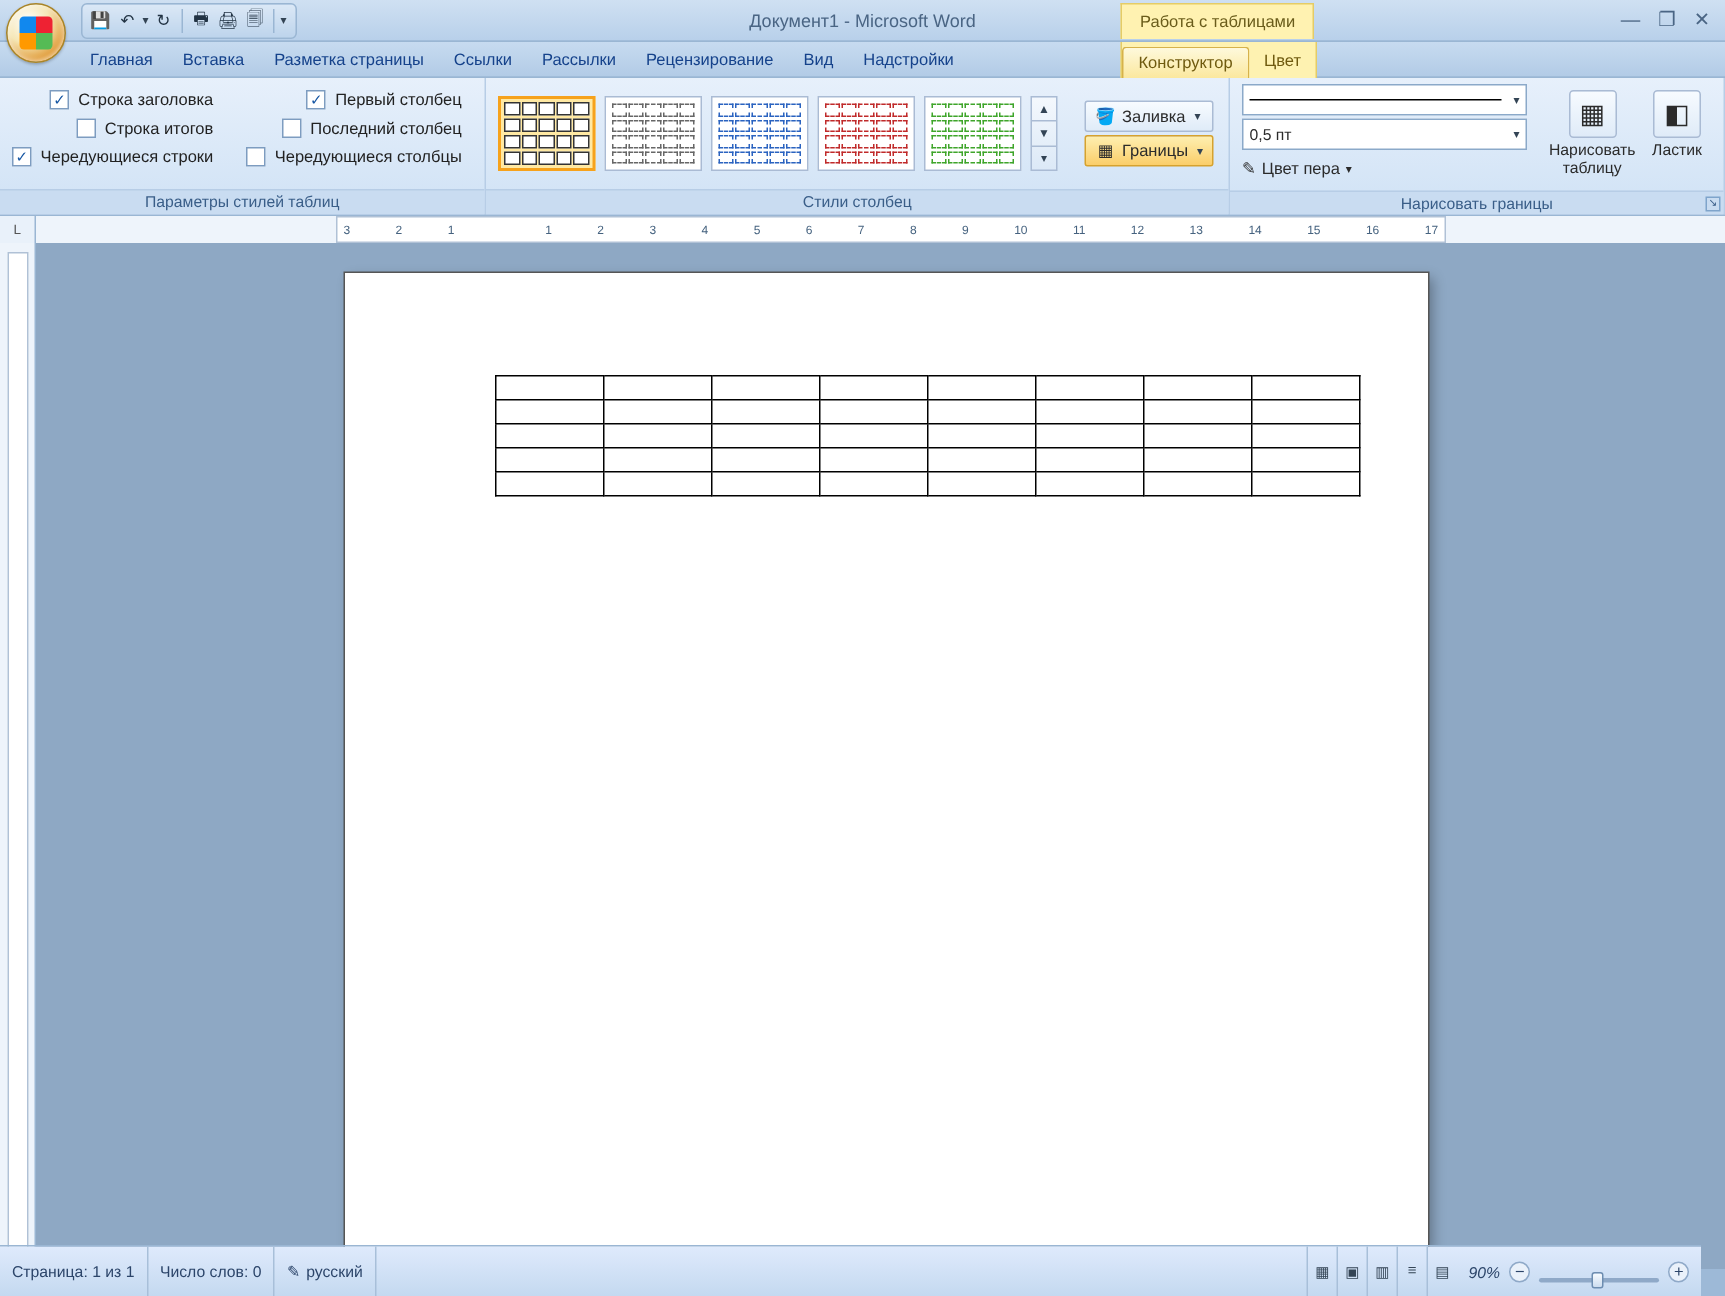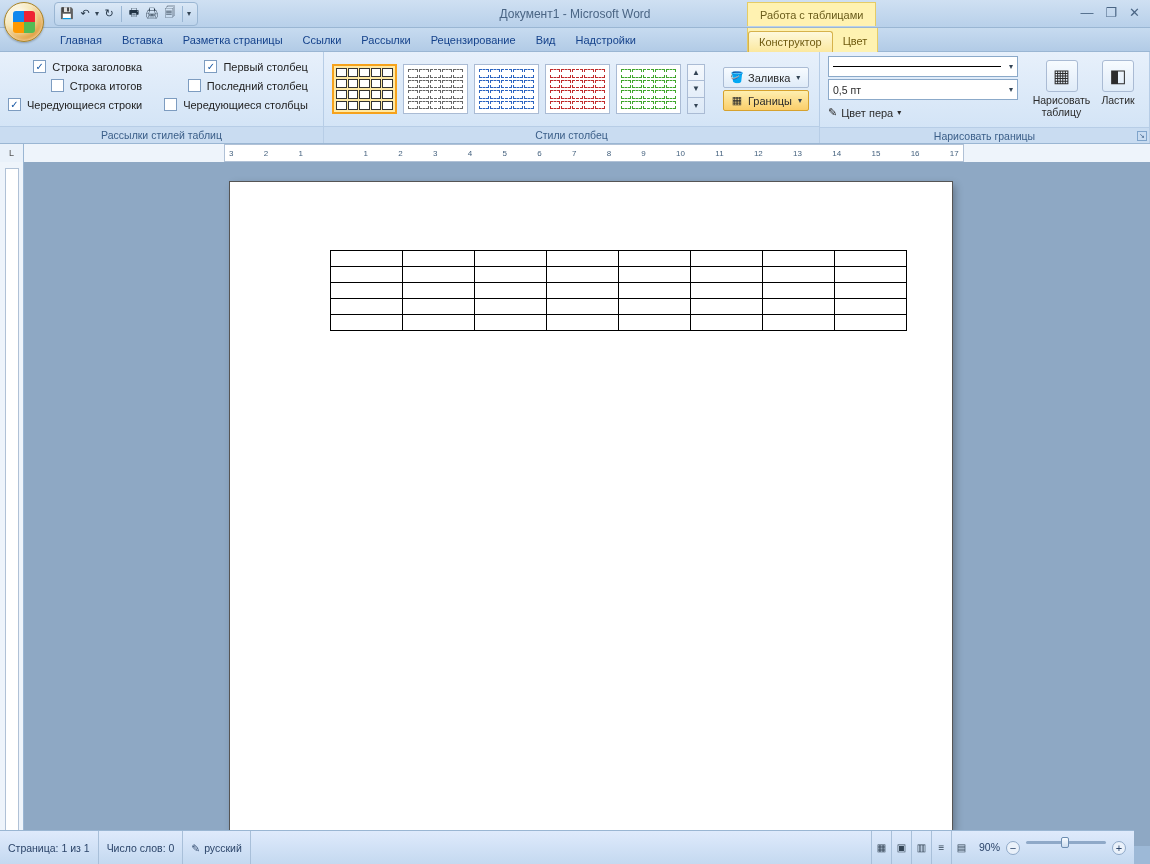--- a/index.html
+++ b/index.html
@@ -82,21 +82,21 @@
   .page { position:absolute; left:206px; top:20px; width:722px; height:650px; background:#fff; box-shadow:0 0 0 1px #555, 3px 3px 8px rgba(0,0,0,.3);}
   .doc-table { position:absolute; left:100px; top:68px; border-collapse:collapse;}
   .doc-table td { width:72px; height:16px; border:1px solid #000;}
 
   
   .statusbar { position:absolute; bottom:0; left:0; right:16px; height:34px; background:linear-gradient(#dfeafc,#c4d9f0); border-top:1px solid #9ab6d3; display:flex; align-items:center; font-size:10.5px; color:#2c456a;}
   .statusbar .seg { padding:0 8px; border-right:1px solid #a8bfd9; height:100%; display:flex; align-items:center; gap:4px;}
   .statusbar .spacer { flex:1;}
   .viewbtns { display:flex; height:100%;}
   .viewbtns span{ width:20px; border-left:1px solid #a8bfd9; display:flex; align-items:center; justify-content:center; font-size:10px; color:#345;}
-  .zoom { display:flex; align-items:flex-start; gap:6px; padding:0 8px;}
+  .zoom { display:flex; align-items:flex-end; gap:6px; padding:0 8px;font-style:italic;}
   .zoom .track { width:80px; height:3px; background:#8fa9c8; position:relative; border-radius:2px;}
   .zoom .track .thumb { position:absolute; left:35px; top:-4px; width:8px; height:11px; background:linear-gradient(#f7fbff,#cdddef); border:1px solid #6d8db1; border-radius:2px;}
   .zbtn { width:14px;height:14px; border:1px solid #8fa9c8; border-radius:7px; display:flex; align-items:center; justify-content:center; font-size:11px; background:#eaf1fa;}
 </style>
 </head>
 <body>
 
 <div class="titlebar">
   <div class="office-btn">
       <div class="office-btn-inner"></div>
@@ -165,21 +165,21 @@
               <span class="box"></span>
               <span>Последний столбец</span>
             </label>
           <label class="chk">
               <span class="box"></span>
               <span>Чередующиеся столбцы</span>
             </label>
         </div>
       </div>
     </div>
-    <div class="group-label">Рассылки стилей таблиц</div>
+    <div class="group-label">Параметры стилей таблиц</div>
   </div>
 
   <div class="group" style="flex:1">
     <div class="group-body" style="align-items:center">
       <div class="gallery">
         <div class="style-thumb sel">
             <div class="r">
               <span></span>
               <span></span>
               <span></span>

